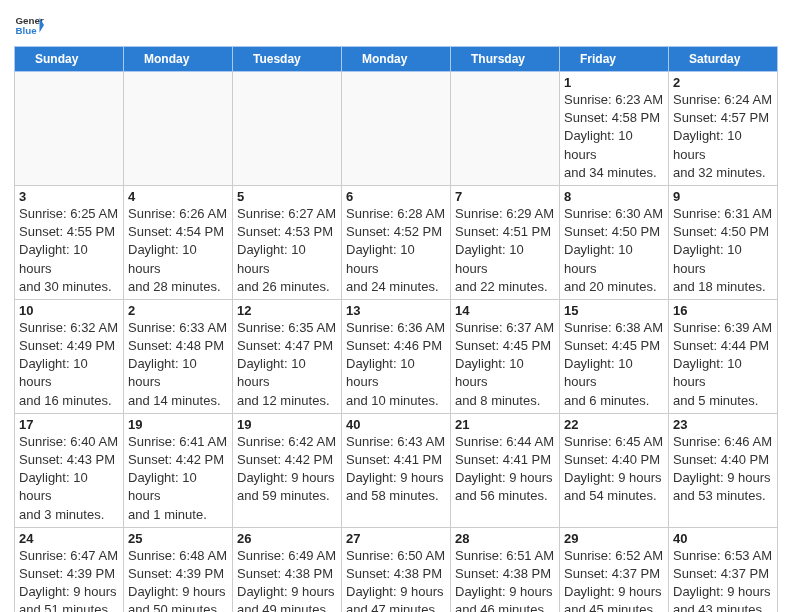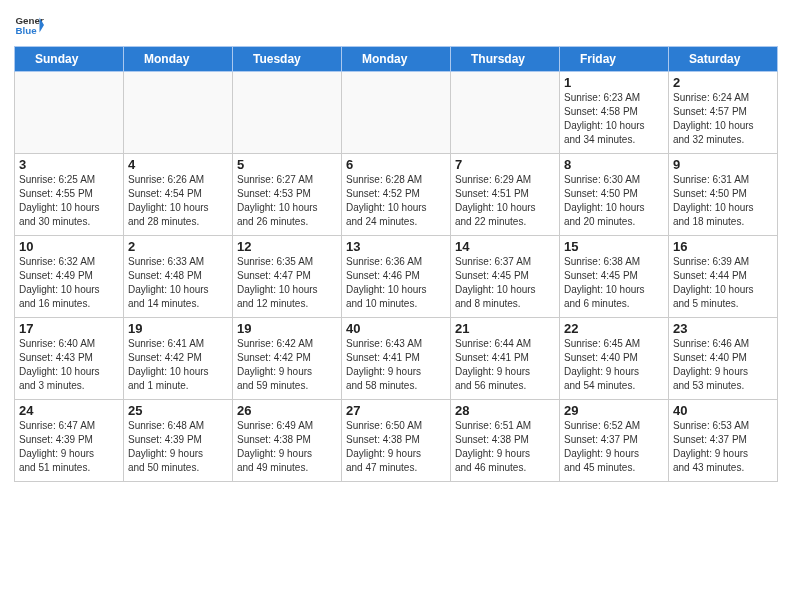--- a/index.html
+++ b/index.html
@@ -68,21 +68,21 @@
       background: #f9f9f9;
     }
     .day-num {
       font-size: 13px;
       font-weight: bold;
       color: #222;
       display: block;
       margin-bottom: 1px;
     }
     .day-info {
-      font-size: 10px;
+      font-size: 13px;
       line-height: 1.4;
       color: #333;
     }
   </style>
 </head>
 <body>
 
 <div class="container">
   <div class="header">
     <div class="logo">

